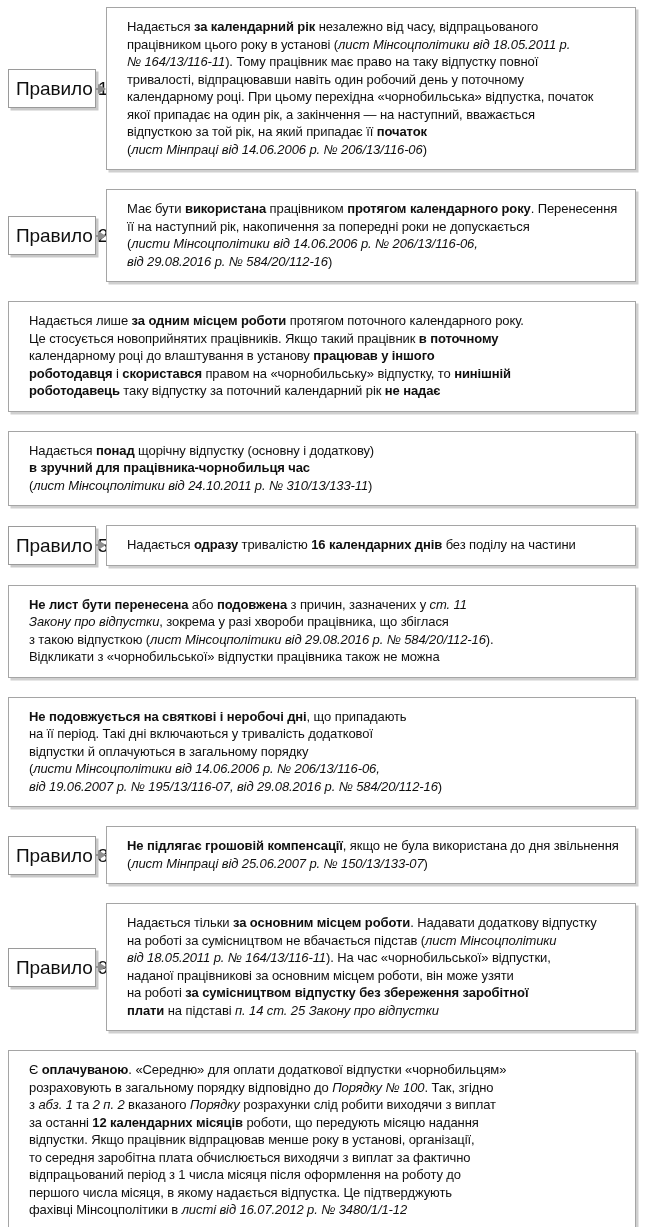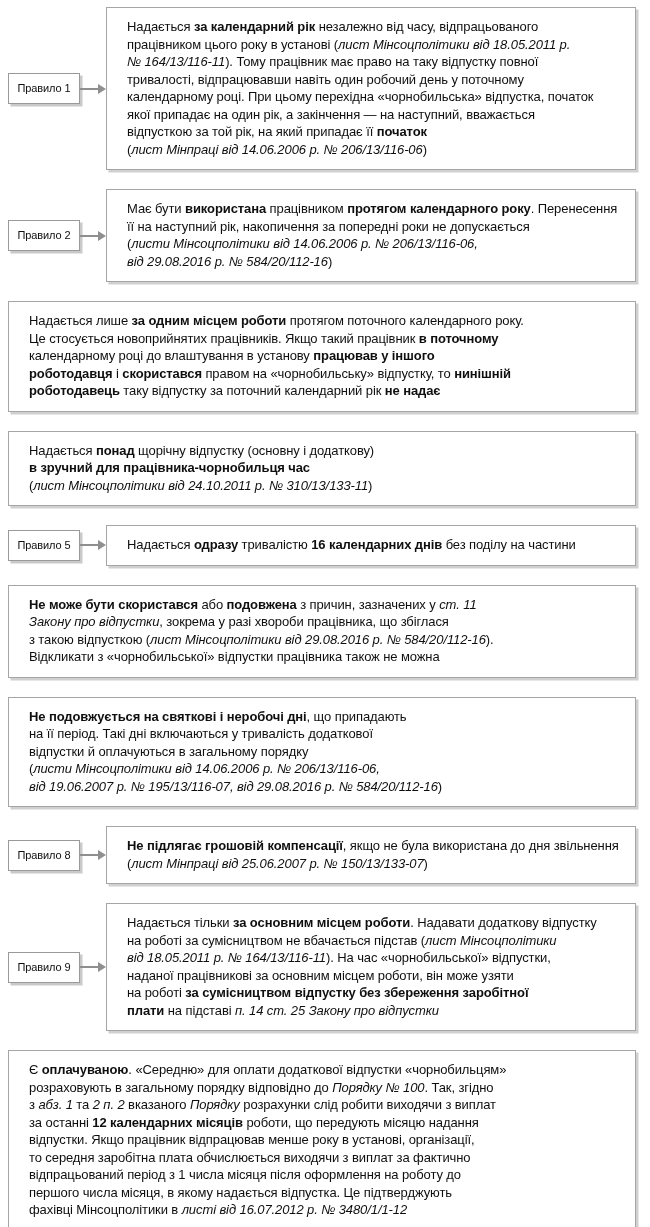--- a/index.html
+++ b/index.html
@@ -30,21 +30,21 @@
     align-items: center;
     min-width: 0;
   }
   .rule-label-box {
     background: #ffffff;
     border: 1px solid #9a9a9a;
     box-shadow: 2.5px 2.5px 0 #c9c9c9;
     padding: 9px 7px;
     min-width: 56px;
     text-align: center;
-    font-size: 11px;
+    font-size: 19px;
     line-height: 1;
     white-space: nowrap;
     letter-spacing: -0.1px;
   }
   .connector {
     flex: 1 1 auto;
     display: flex;
     align-items: center;
     height: 10px;
     min-width: 10px;
@@ -134,21 +134,21 @@
         <div class="connector-head"></div>
       </div>
     </div>
     <div class="rule-content-box">
       <p class="rule-content-text">Надається <b>одразу</b> тривалістю <b>16 календарних днів</b> без поділу на частини</p>
     </div>
   </div>
 
   <div class="rule-row">
     <div class="rule-content-box">
-      <p class="rule-content-text"><b>Не може бути скористався</b> або <b>подовжена</b> з причин, зазначених у <i>ст. 11<br>Закону про відпустки</i>, зокрема у разі хвороби працівника, що збіглася<br>з такою відпусткою (<i>лист Мінсоцполітики від 29.08.2016 р. № 584/20/112-16</i>).<br>Відкликати з «чорнобильської» відпустки працівника також не можна</p>
+      <p class="rule-content-text"><b>Не лист бути перенесена</b> або <b>подовжена</b> з причин, зазначених у <i>ст. 11<br>Закону про відпустки</i>, зокрема у разі хвороби працівника, що збіглася<br>з такою відпусткою (<i>лист Мінсоцполітики від 29.08.2016 р. № 584/20/112-16</i>).<br>Відкликати з «чорнобильської» відпустки працівника також не можна</p>
     </div>
   </div>
 
   <div class="rule-row">
     <div class="rule-content-box">
       <p class="rule-content-text"><b>Не подовжується на святкові і неробочі дні</b>, що припадають<br>на її період. Такі дні включаються у тривалість додаткової<br>відпустки й оплачуються в загальному порядку<br>(<i>листи Мінсоцполітики від 14.06.2006 р. № 206/13/116-06,<br>від 19.06.2007 р. № 195/13/116-07, від 29.08.2016 р. № 584/20/112-16</i>)</p>
     </div>
   </div>
 
   <div class="rule-row">

